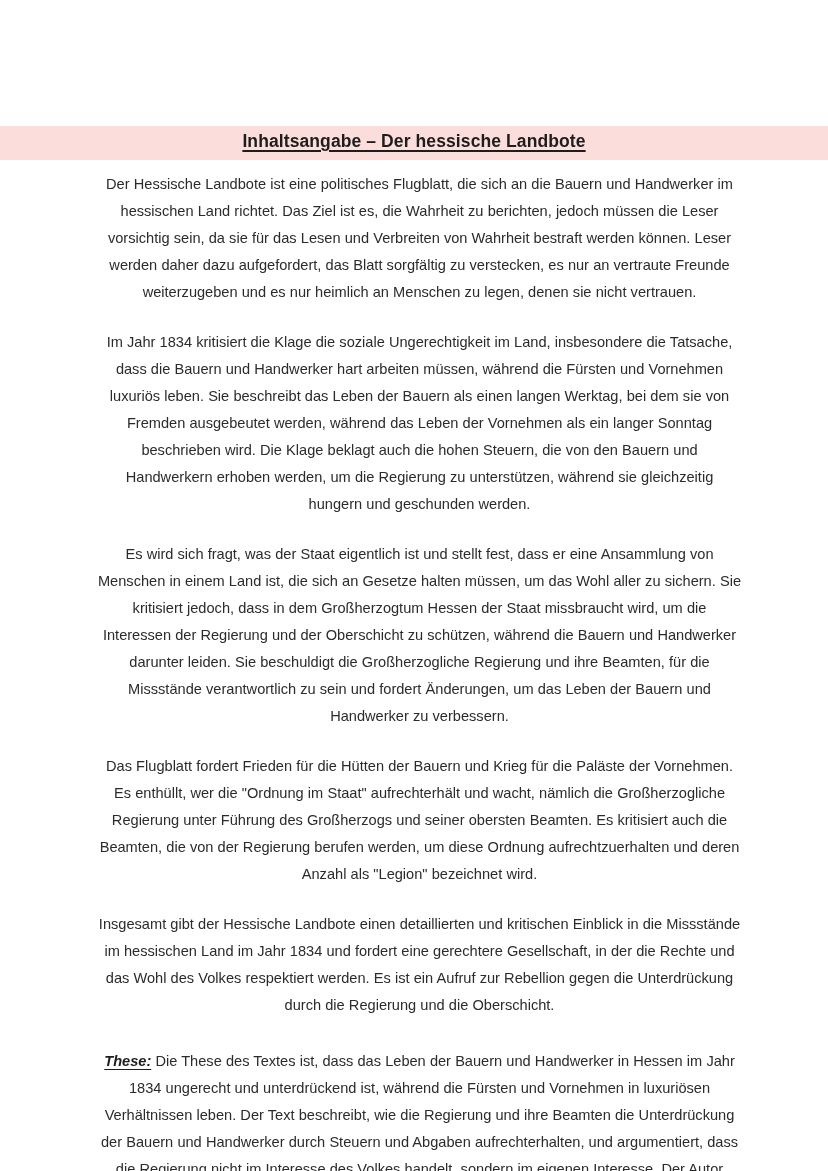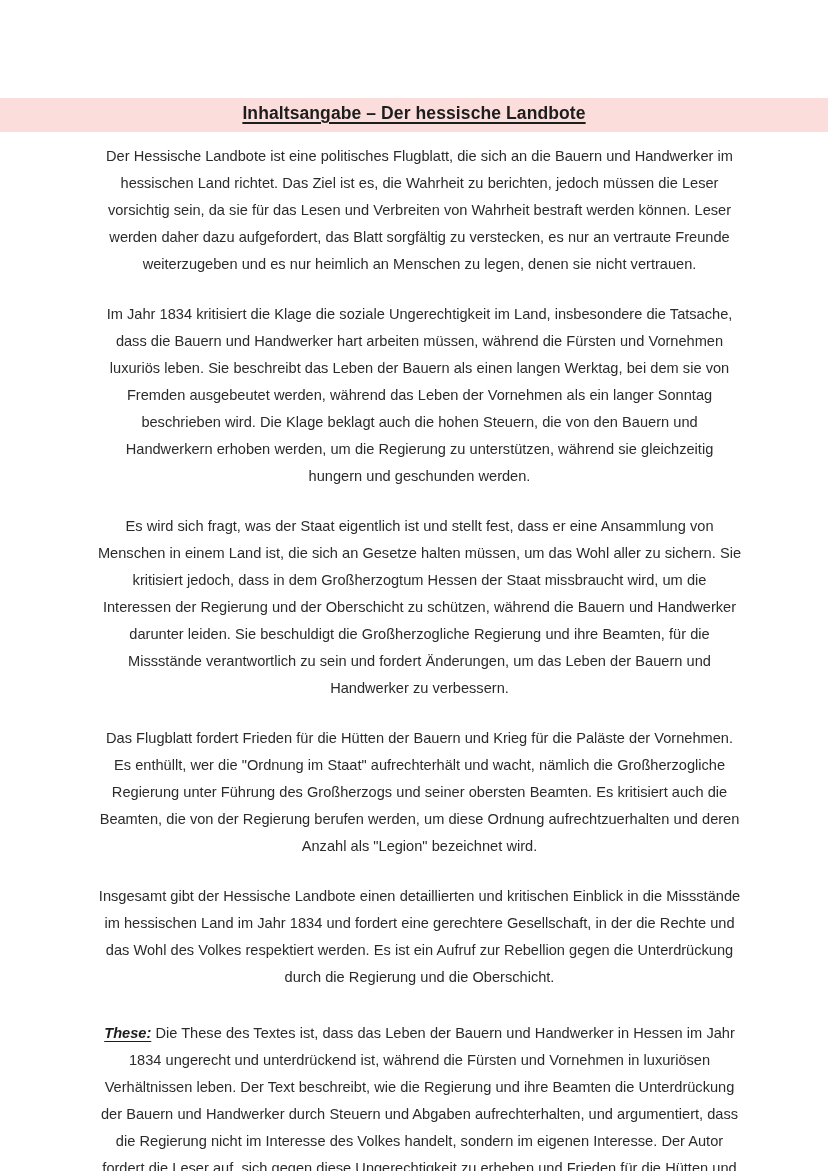--- a/index.html
+++ b/index.html
@@ -16,20 +16,21 @@
     color: #2b2b2b;
     -webkit-font-smoothing: antialiased;
   }
 
   .page {
     position: relative;
     width: 828px;
     height: 957px;
     background: #ffffff;
     box-sizing: border-box;
+    margin-top: 28px;
   }
 
   
   .title-band {
     position: absolute;
     left: 0;
     top: 98px;
     width: 828px;
     padding: 5px 0 7px 0;
     background: #fbdedb;

